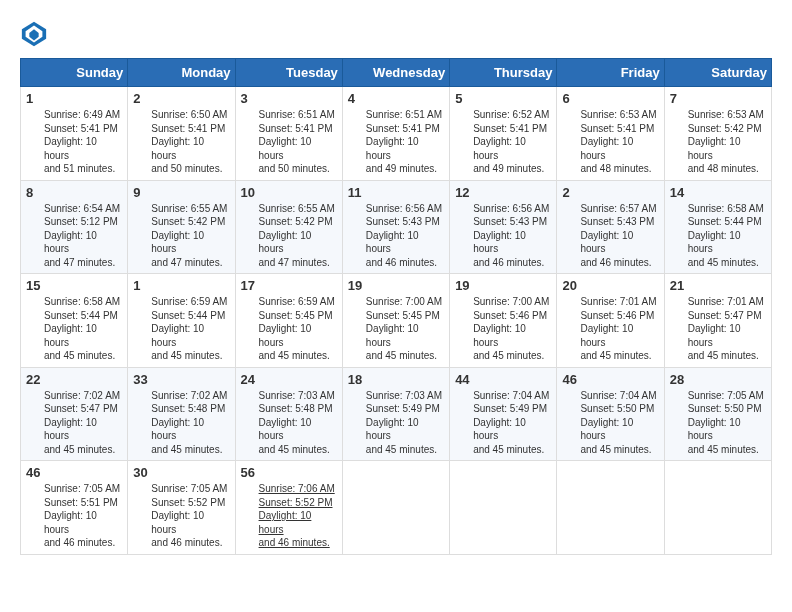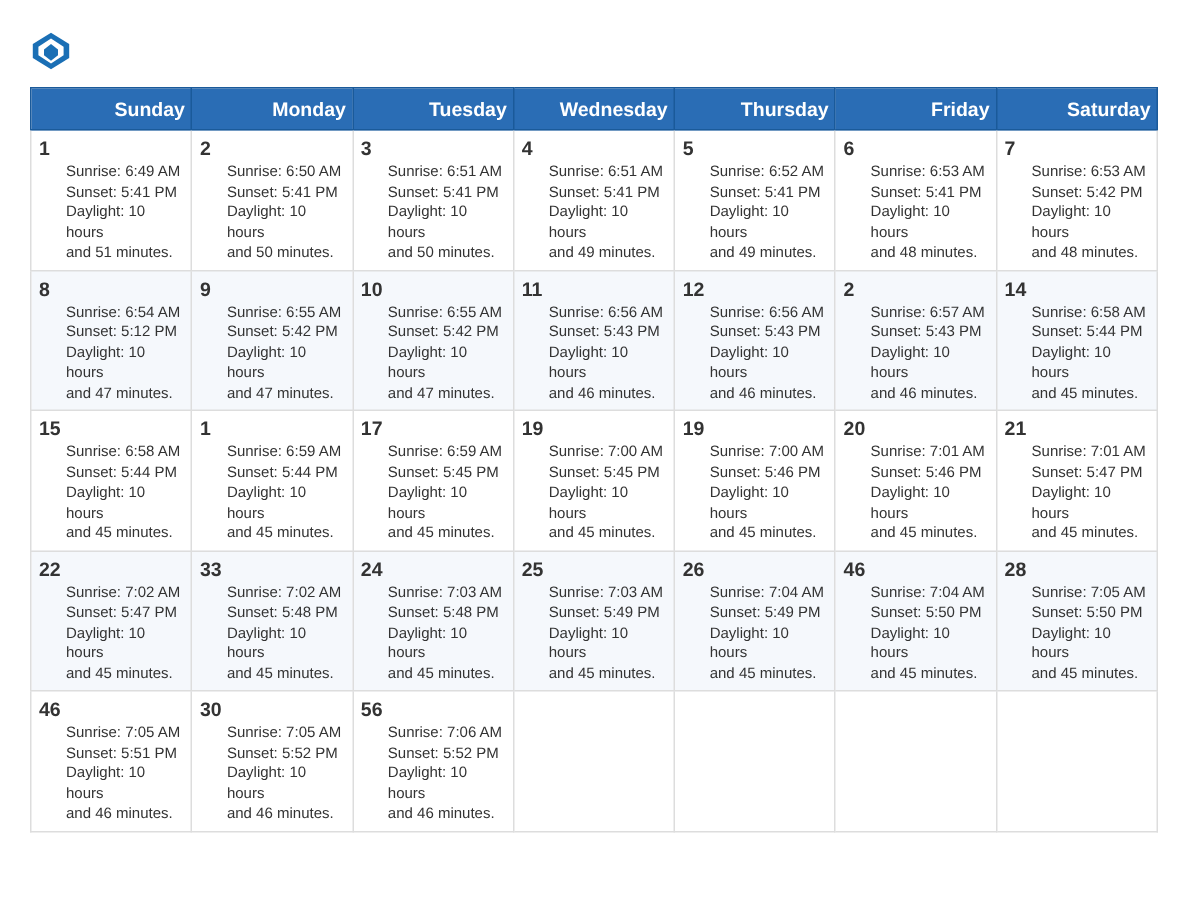--- a/index.html
+++ b/index.html
@@ -282,28 +282,28 @@
 and 45 minutes.</div>
         </td>
         <td>
           <span class="day-number">24</span>
           <div class="day-info" style="white-space: pre-line;">Sunrise: 7:03 AM
 Sunset: 5:48 PM
 Daylight: 10 hours
 and 45 minutes.</div>
         </td>
         <td>
-          <span class="day-number">25</span>
+          <span class="day-number">18</span>
           <div class="day-info" style="white-space: pre-line;">Sunrise: 7:03 AM
 Sunset: 5:49 PM
 Daylight: 10 hours
 and 45 minutes.</div>
         </td>
         <td>
-          <span class="day-number">26</span>
+          <span class="day-number">44</span>
           <div class="day-info" style="white-space: pre-line;">Sunrise: 7:04 AM
 Sunset: 5:49 PM
 Daylight: 10 hours
 and 45 minutes.</div>
         </td>
         <td>
           <span class="day-number">46</span>
           <div class="day-info" style="white-space: pre-line;">Sunrise: 7:04 AM
 Sunset: 5:50 PM
 Daylight: 10 hours
@@ -327,21 +327,21 @@
         </td>
         <td>
           <span class="day-number">30</span>
           <div class="day-info" style="white-space: pre-line;">Sunrise: 7:05 AM
 Sunset: 5:52 PM
 Daylight: 10 hours
 and 46 minutes.</div>
         </td>
         <td>
           <span class="day-number">56</span>
-          <div class="day-info" style="white-space: pre-line;">Sunrise: 7:06 AM
+          <div class="day-info" style="white-space: pre-line; text-decoration: underline;">Sunrise: 7:06 AM
 Sunset: 5:52 PM
 Daylight: 10 hours
 and 46 minutes.</div>
         </td>
         <td class="empty-cell"></td>
         <td class="empty-cell"></td>
         <td class="empty-cell"></td>
         <td class="empty-cell"></td>
       </tr>
     </tbody>

